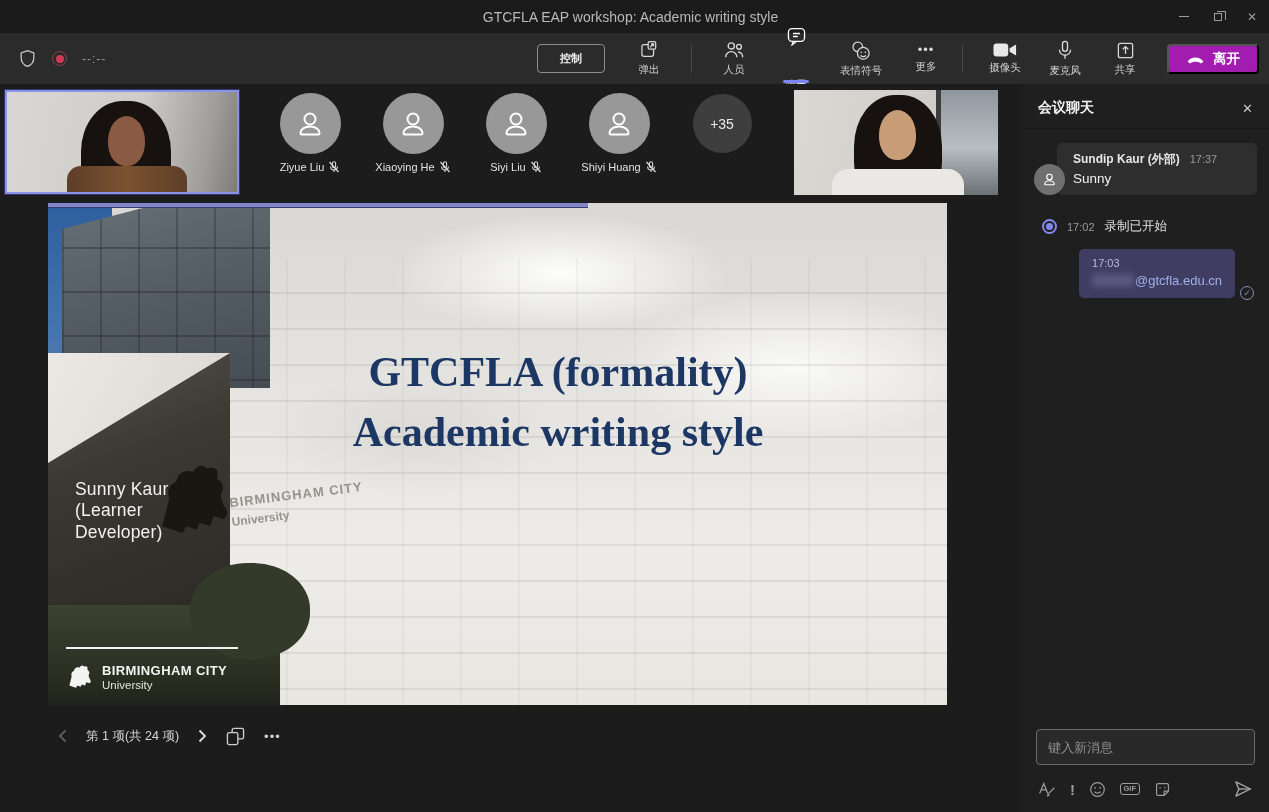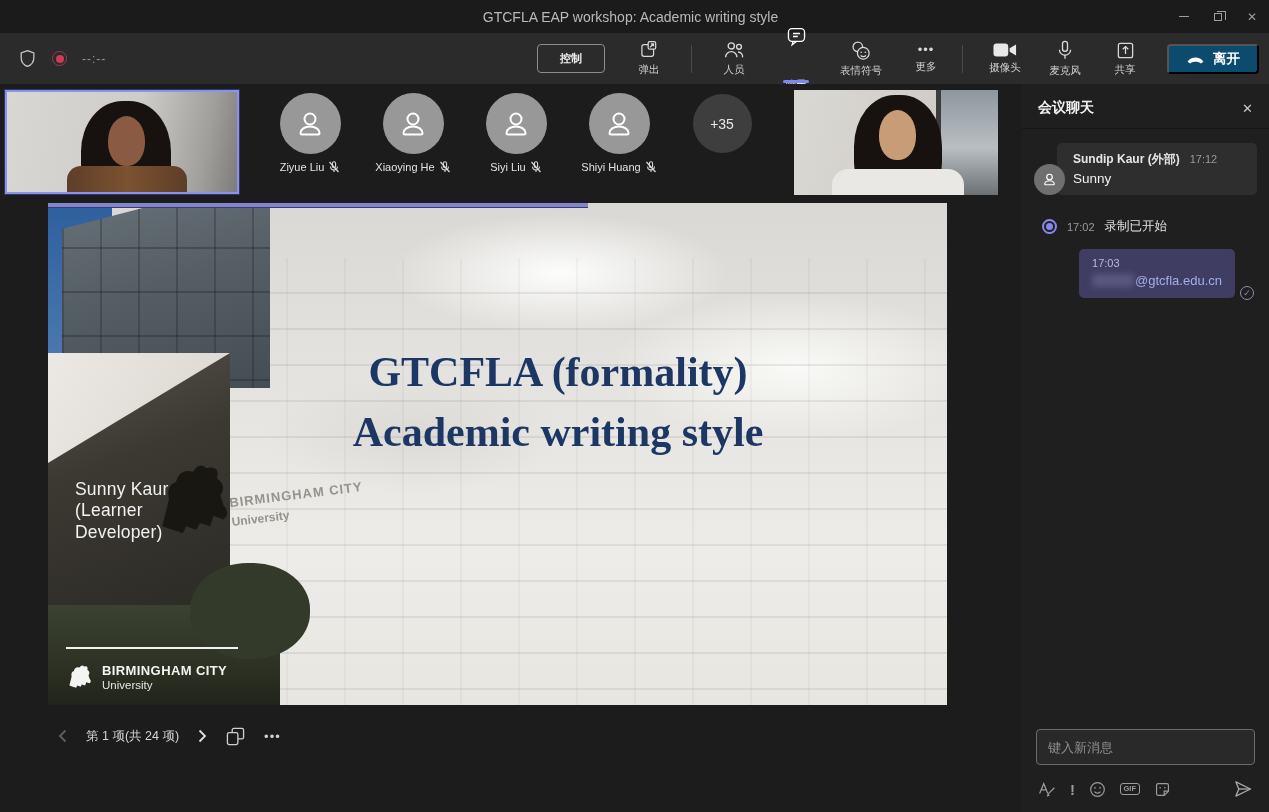--- a/index.html
+++ b/index.html
@@ -43,21 +43,21 @@
   }
   .tab { width:56px; height:51px; display:flex; flex-direction:column; align-items:center; justify-content:center; gap:3px; position:relative; color:#d8d8d8; }
   .tab .tlabel { font-size:10.5px; color:#cfcfcf; white-space:nowrap; }
   .tab.active .tlabel { color:#ffffff;margin-top:28px; }
   .tab.active::after { content:""; position:absolute; bottom:1px; left:50%; transform:translateX(-50%); width:26px; height:3px; border-radius:2px; background:#7f85f5; }
   .tb-sep { width:1px; height:28px; background:#4a4a4a; margin:0 8px; }
   .more-dots { font-size:13px; letter-spacing:1px; color:#d8d8d8; line-height:14px; }
 
   .tb-right { display:flex; align-items:center; gap:4px; margin-left:6px; }
   .leave-btn {
-    margin-left:10px; background:#0c4a6e; border-radius:4px; padding:4px 17px;
+    margin-left:10px; background:#a21caf; border-radius:4px; padding:4px 17px;
     display:flex; align-items:center; gap:8px; color:#fff;
   }
   .leave-btn .llabel { font-size:13.5px; font-weight:bold; }
 
   
   .stage { display:flex; height:728px; }
   .main { width:1022px; position:relative; background:#1c1c1c; }
 
   
   .video-tile { position:absolute; overflow:hidden; background:#000; }
@@ -475,21 +475,21 @@
       <div class="msg-received">
         <div class="msg-avatar">
           <svg width="17" height="17" viewBox="0 0 34 34" fill="none" stroke="#ffffff" stroke-width="2.4">
               <circle cx="17" cy="12" r="5.5"></circle>
               <path d="M7.5 26 a9.5 6.5 0 0 1 19 0 q0 1.5 -1.5 1.5 h-16 q-1.5 0 -1.5 -1.5 Z"></path>
             </svg>
         </div>
         <div class="msg-bubble">
           <div class="msg-meta">
             <span class="msg-author">Sundip Kaur (外部)</span>
-            <span class="msg-time">17:12</span>
+            <span class="msg-time">17:37</span>
           </div>
           <div class="msg-text">Sunny</div>
         </div>
       </div>
 
       <div class="event-row">
         <span class="rec-ind">
             <span class="rec-ind-dot"></span>
           </span>
         <span class="event-time">17:02</span>

